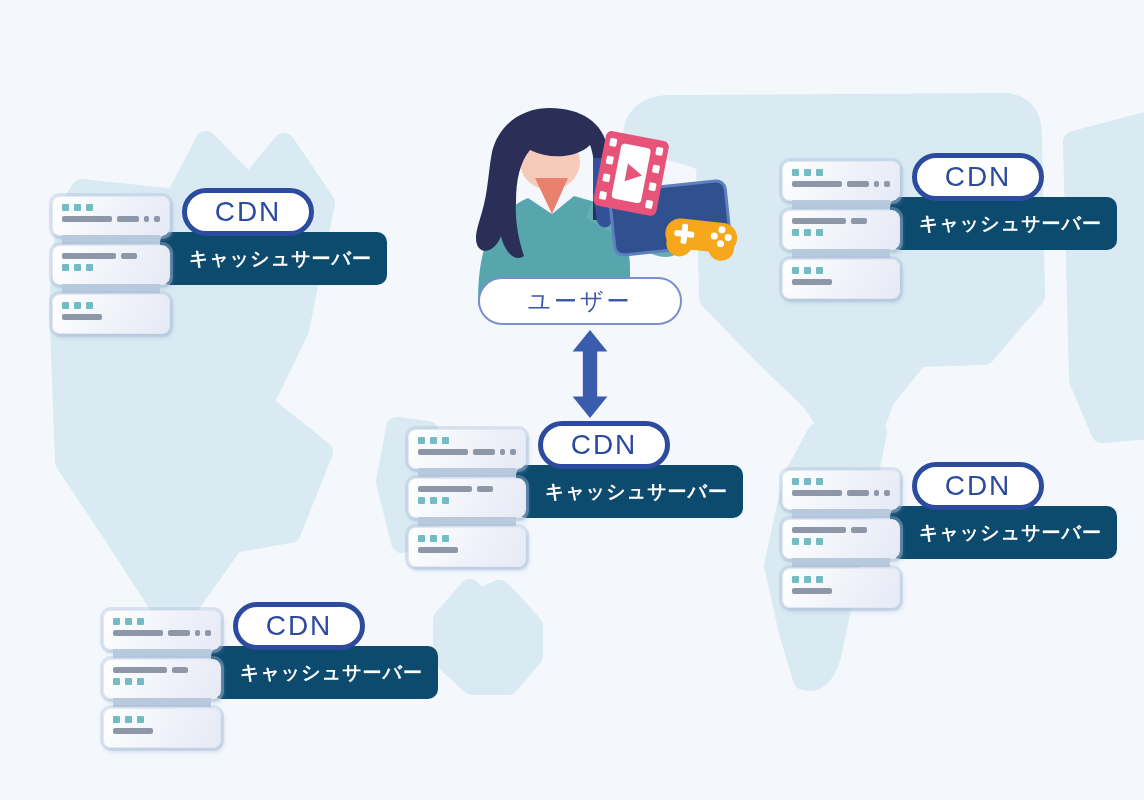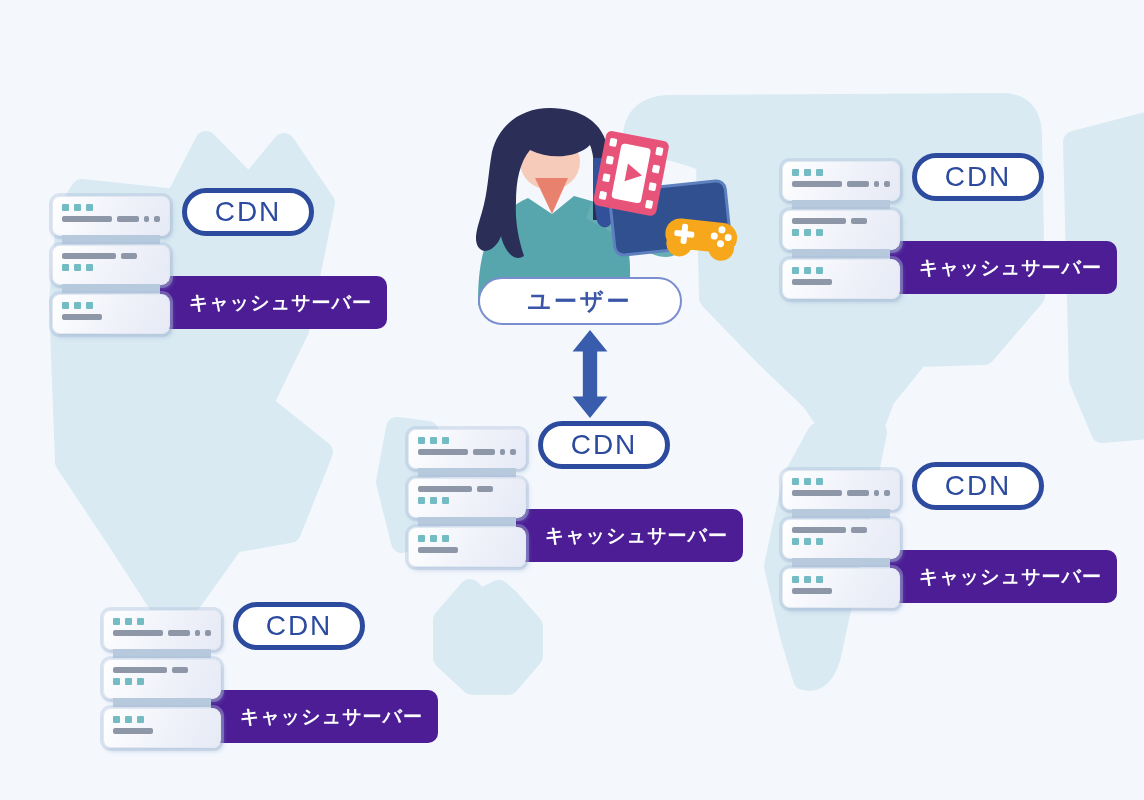--- a/index.html
+++ b/index.html
@@ -9,25 +9,24 @@
     background:#f4f8fd;
     font-family:"Liberation Sans","DejaVu Sans",sans-serif;
   }
   
   #map{position:absolute;left:0;top:0;z-index:0;}
 
   
   .cdn-group{position:absolute;width:345px;height:152px;z-index:2;}
   .cache-banner{
     position:absolute;left:108px;top:44px;width:227px;height:53px;
-    background:#4c1d95;border-radius:10px;z-index:1;
+    background:#0c4a6e;border-radius:10px;z-index:1;
     display:flex;align-items:center;justify-content:center;
     color:#ffffff;font-size:19px;font-weight:bold;letter-spacing:1px;
     padding-left:14px;
-    margin-top:44px;
   }
   .cdn-pill{
     position:absolute;left:130px;top:0;width:132px;height:48px;
     background:#ffffff;border:5px solid #2c4a9e;border-radius:26px;z-index:3;
     display:flex;align-items:center;justify-content:center;
     color:#2c4a9e;font-size:28px;font-weight:normal;letter-spacing:2px;
   }
   .server-stack{position:absolute;left:0;top:8px;width:118px;z-index:2;}
   .server-unit{
     position:relative;width:118px;height:40px;margin-bottom:9px;
@@ -54,21 +53,21 @@
   #group-center      {left:408px;top:421px;}
   #group-bottom-right{left:782px;top:462px;}
   #group-bottom-left {left:103px;top:602px;}
 
   
   #user-illustration{position:absolute;left:440px;top:88px;z-index:1;}
   #user-pill{
     position:absolute;left:478px;top:277px;width:204px;height:48px;z-index:3;
     background:#ffffff;border:2px solid #7b8fd0;border-radius:24px;
     display:flex;align-items:center;justify-content:center;
-    color:#3b55a7;font-size:23px;font-weight:bold;letter-spacing:3px;
+    color:#3b55a7;font-size:23px;font-weight:normal;letter-spacing:3px;
   }
   #connection-arrow{position:absolute;left:568px;top:330px;z-index:2;}
 </style>
 </head>
 <body>
 
 <div id="stage">
 
   <svg id="map" width="1144" height="800" viewBox="0 0 1144 800">
     <g fill="#d9eaf2" stroke="#d9eaf2" stroke-width="22" stroke-linejoin="round" stroke-linecap="round">

